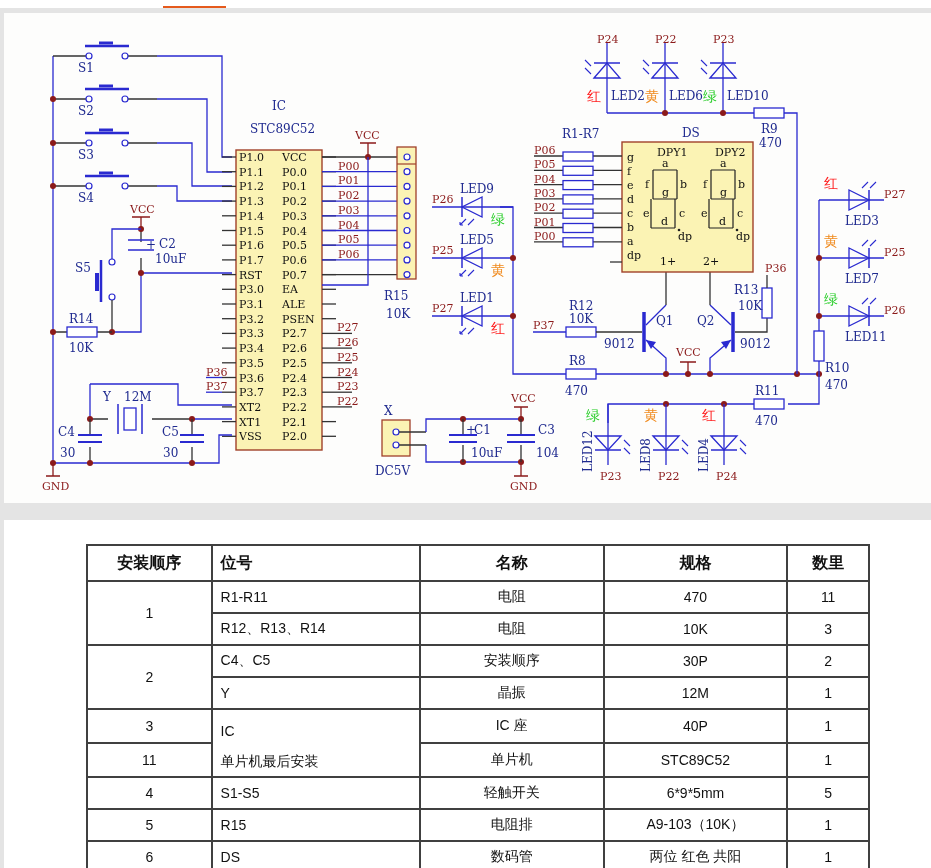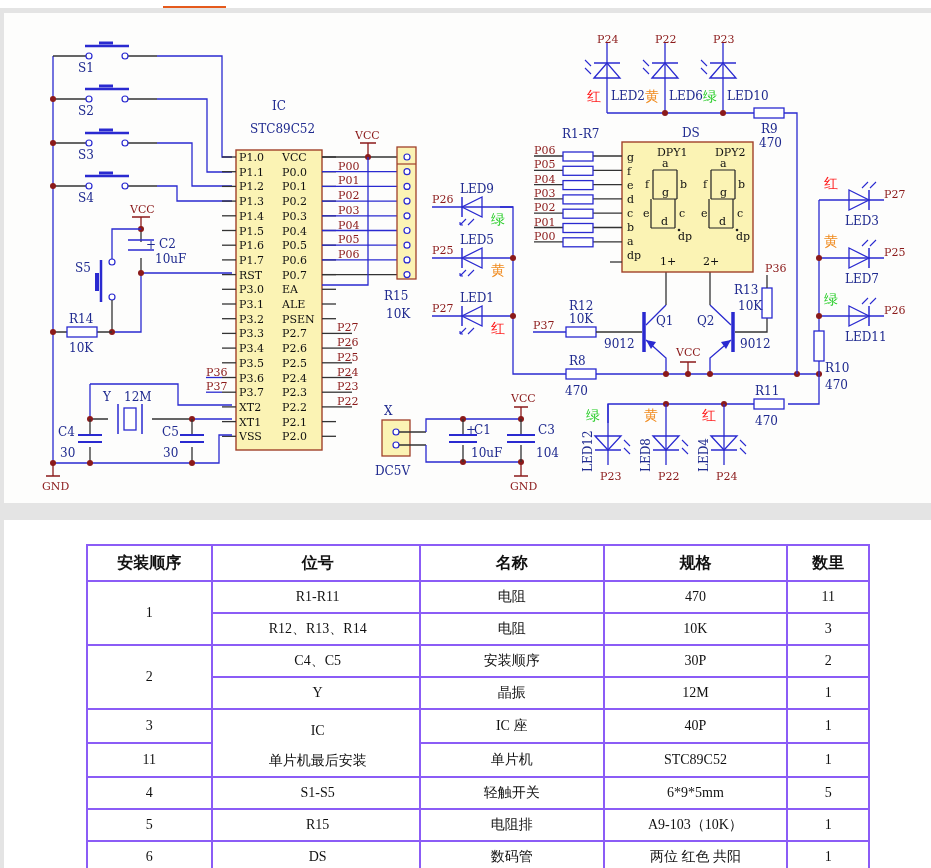--- a/index.html
+++ b/index.html
@@ -12,24 +12,24 @@
   .panel2{position:absolute;left:4px;top:8px;width:927px;height:348px;background:#fff;}
   svg text{font-family:"DejaVu Serif",serif;}
   .wb{stroke:#2a2ad0;stroke-width:1.3;fill:none;}
   .wd{stroke:#333;stroke-width:1.3;fill:none;}
   .wr{stroke:#8b1a1a;stroke-width:1.3;fill:none;}
   .lbl-b{fill:#1f2a8f;font-size:12px;}
   .lbl-r{fill:#8b1a1a;font-size:11px;}
   .lbl-k{fill:#111;font-size:11px;}
   .dot{fill:#8b1a1a;}
   table.bom{position:absolute;left:82px;top:24px;border-collapse:collapse;width:784px;}
-  table.bom td, table.bom th{border:2px solid #8b5cf6;height:30px;padding:0 4px;font-size:14px;font-family:Liberation Serif, serif;color:#111;}
+  table.bom td, table.bom th{border:2px solid #404040;height:30px;padding:0 4px;font-size:14px;font-family:Liberation Sans, sans-serif;color:#111;}
   table.bom th{font-weight:bold;font-size:16px;height:34px;}
   .c{text-align:center;}
-  .l{text-align:center;padding-left:8px !important;}
+  .l{text-align:left;padding-left:8px !important;}
 </style>
 </head>
 <body>
 
 <div class="topbar"></div>
 <div class="tab-accent"></div>
 
 <div class="frame1">
  <div class="panel1">
   <svg id="sch" width="927" height="490" viewBox="4 13 927 490">

